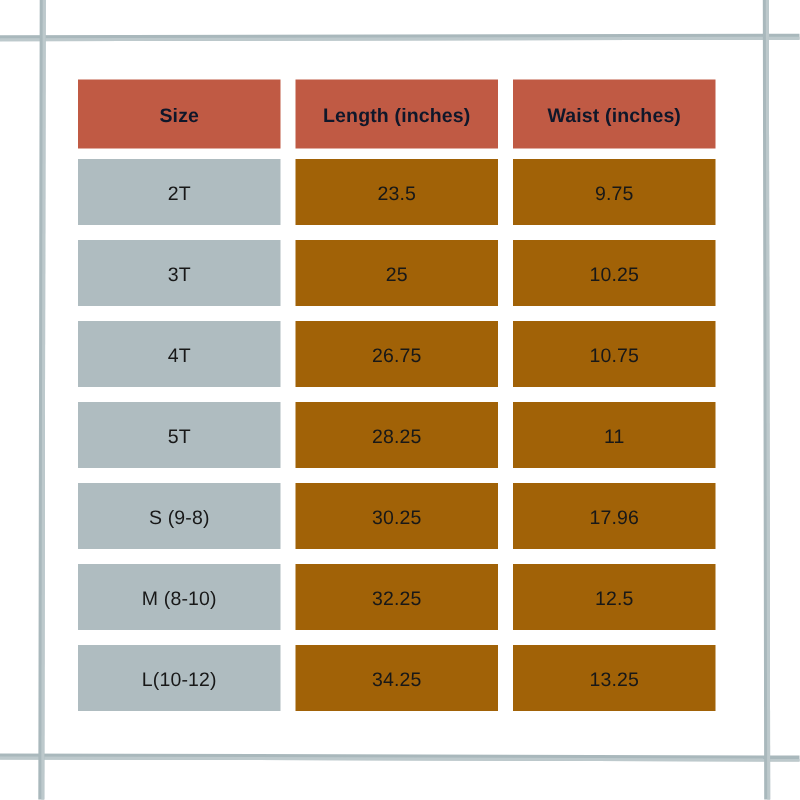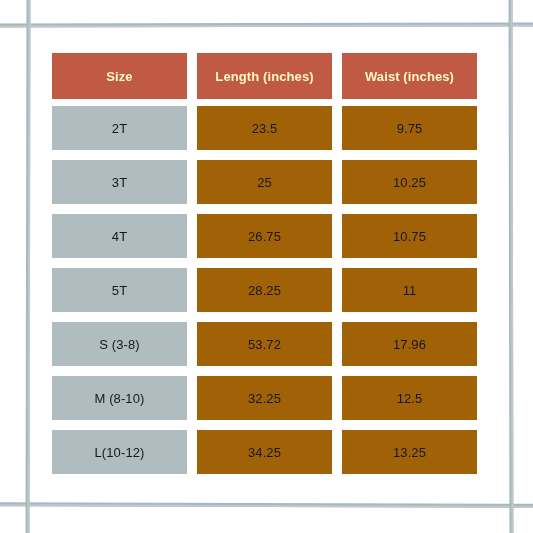--- a/index.html
+++ b/index.html
@@ -80,21 +80,21 @@
     box-sizing: border-box;
     font-size: 13px;
     color: #181818;
     letter-spacing: 0.1px;
   }
 
   .cell.head {
     background: #c05a44;
     font-weight: bold;
     font-size: 13px;
-    color: #fef9c3;
+    color: #0f172a;
   }
 
   .cell.size-cell {
     background: #afbcc0;
     height: 44px;
     font-weight: normal;
   }
 
   .cell.value-cell {
     background: #a16207;
@@ -138,22 +138,22 @@
       <div class="cell value-cell">10.75</div>
     </div>
 
     <div class="chart-row data-row">
       <div class="cell size-cell">5T</div>
       <div class="cell value-cell">28.25</div>
       <div class="cell value-cell">11</div>
     </div>
 
     <div class="chart-row data-row">
-      <div class="cell size-cell">S (3-8)</div>
-      <div class="cell value-cell">53.72</div>
+      <div class="cell size-cell">S (9-8)</div>
+      <div class="cell value-cell">30.25</div>
       <div class="cell value-cell">17.96</div>
     </div>
 
     <div class="chart-row data-row">
       <div class="cell size-cell">M (8-10)</div>
       <div class="cell value-cell">32.25</div>
       <div class="cell value-cell">12.5</div>
     </div>
 
     <div class="chart-row data-row">

